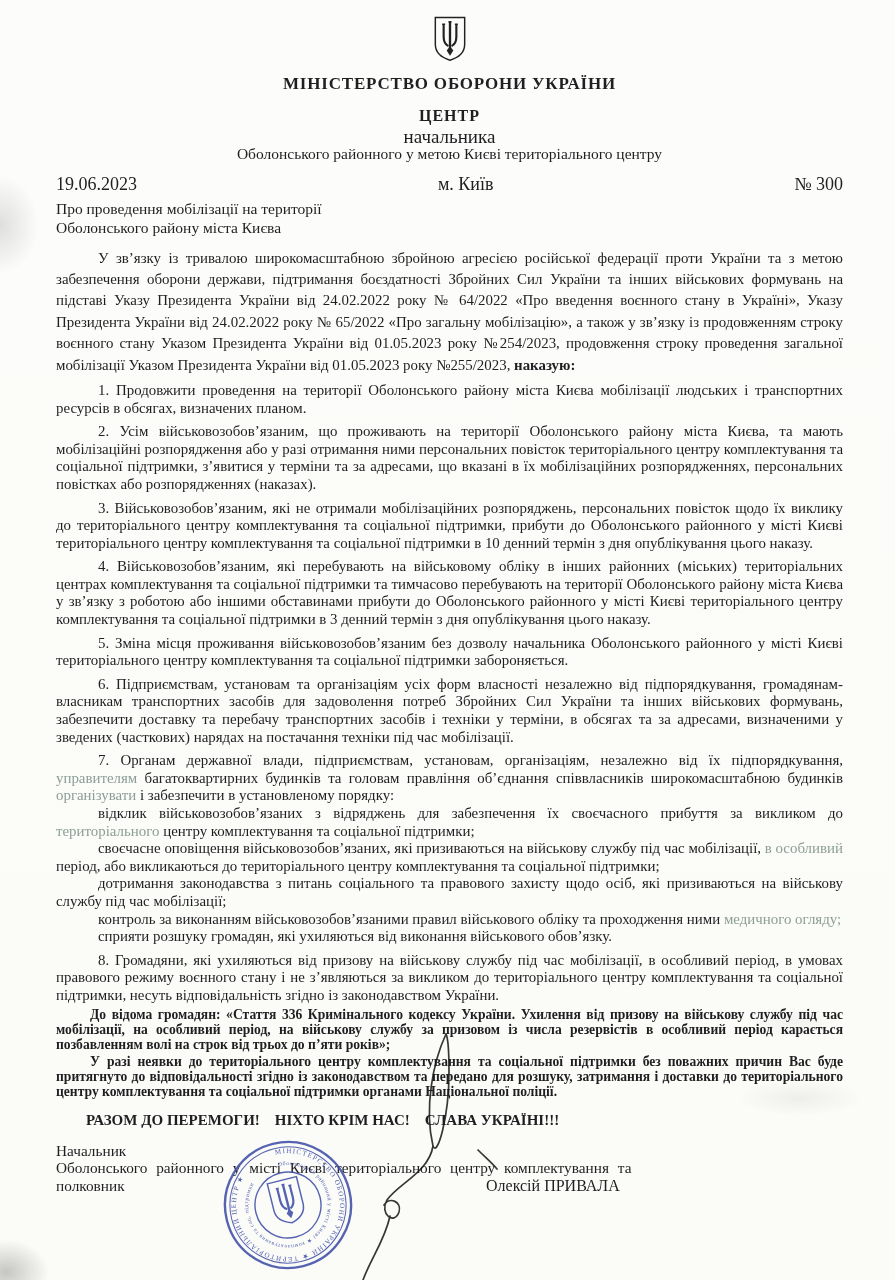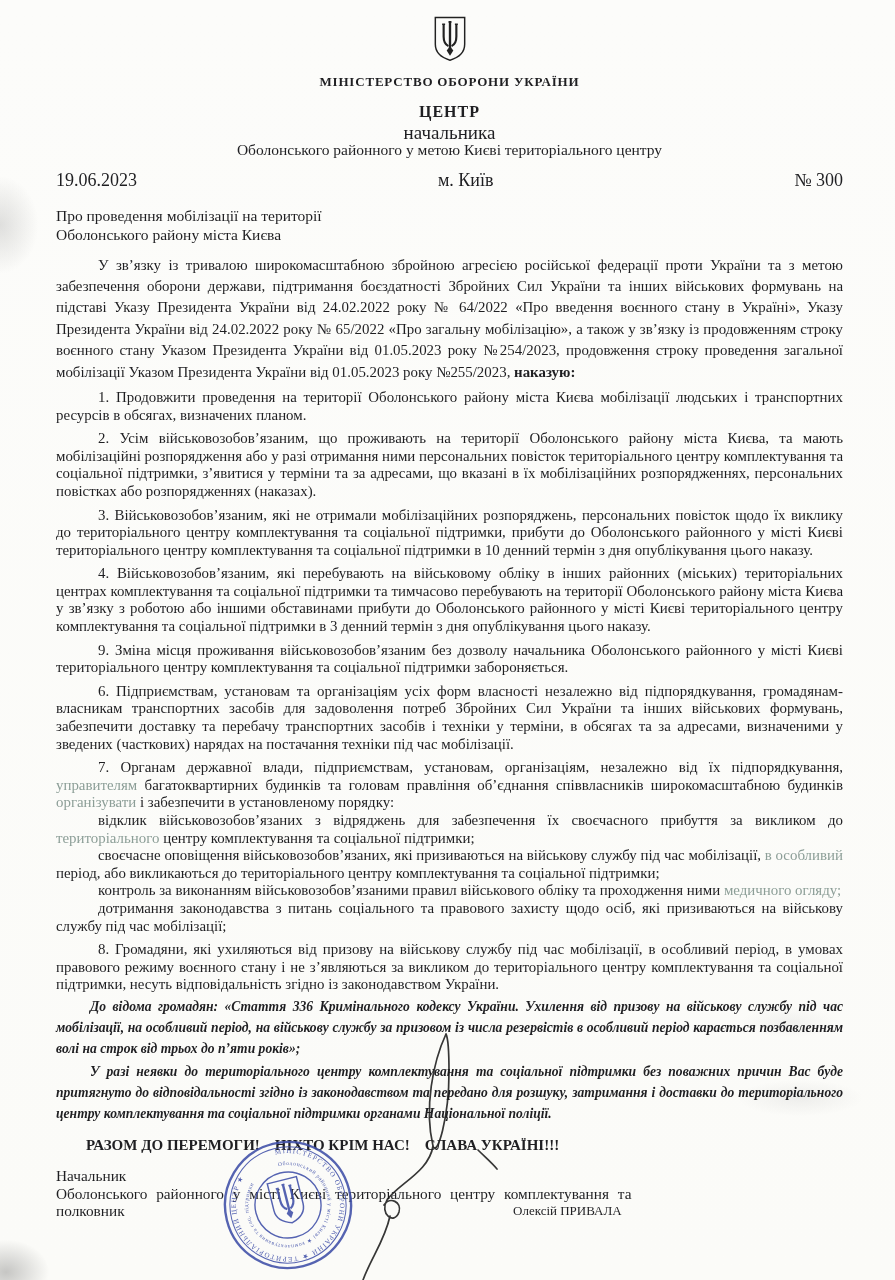--- a/index.html
+++ b/index.html
@@ -13,39 +13,39 @@
     background:
       radial-gradient(ellipse 55px 70px at 0px 225px, rgba(90,90,90,.18), transparent 70%),
       radial-gradient(ellipse 60px 45px at 6px 1272px, rgba(60,60,60,.28), transparent 72%),
       radial-gradient(ellipse 90px 26px at 800px 1098px, rgba(120,120,120,.10), transparent 70%),
       radial-gradient(ellipse 70px 22px at 790px 1022px, rgba(120,120,120,.08), transparent 70%),
       linear-gradient(#fcfcfa,#fbfbf8);
   }
   .col{position:relative;padding:0 52px 0 56px;}
   .center{text-align:center;}
   .emblem{display:block;margin:16px auto 0;}
-  .ministry{margin:13px 0 0;font-size:13px;font-weight:bold;letter-spacing:.8px;}
+  .ministry{margin:13px 0 0;font-size:17px;font-weight:bold;letter-spacing:.8px;}
   .order-word{margin:13px 0 0;font-size:16px;font-weight:bold;letter-spacing:1px;}
   .sub1{margin:3px 0 0;font-size:19px;line-height:17px;}
   .sub2{margin:0;font-size:15.5px;line-height:17.5px;}
   .daterow{display:flex;justify-content:space-between;align-items:flex-start;margin-top:11px;font-size:18px;}
   .daterow .c{flex:1;text-align:center;}
-  .subject{margin-top:15px;font-size:15.5px;line-height:19px;}
+  .subject{margin-top:4px;font-size:15.5px;line-height:19px;}
   .bodytext{margin-top:11px;font-size:14.9px;}
   .para{margin:6px 0 0;text-align:justify;text-indent:42px;line-height:17.6px;}
   .preamble{line-height:21.4px;margin-top:0;}
   .sub{margin-top:0;}
-  .law{font-style:italic;font-weight:bold;font-size:13.6px;line-height:21px;margin-top:2px;text-indent:34px;}
+  .law{font-weight:bold;font-size:13.6px;line-height:15px;margin-top:2px;text-indent:34px;}
   .muted{color:#8c9e97;}
   .b{font-weight:bold;}
   .slogan{margin:13px 0 0;font-size:15px;font-weight:bold;text-indent:30px;white-space:pre-wrap;}
   .signature{position:relative;margin-top:13px;font-size:15.3px;line-height:17.6px;}
   .sig-line2{word-spacing:5px;}
   .sig-row{position:relative;}
-  .sig-name{position:absolute;left:457px;top:0;font-size:13px;font-family:Liberation Serif, serif;}
+  .sig-name{position:absolute;left:430px;top:0;font-size:16px;font-family:Liberation Serif, serif;}
   .stamp{position:absolute;left:220px;top:1137px;z-index:20;pointer-events:none;opacity:.88;}
   .pen{position:absolute;left:0;top:0;z-index:30;pointer-events:none;}
 </style>
 </head>
 <body>
 
 <div class="doc">
   <div class="col">
 
     <svg class="emblem" width="34" height="45" viewBox="0 0 34 46">
@@ -77,27 +77,28 @@
       <div>Про проведення мобілізації на території</div>
       <div>Оболонського району міста Києва</div>
     </div>
 
     <div class="bodytext" id="order-body">
         <p class="para preamble"><span>У зв’язку із тривалою широкомасштабною збройною агресією російської федерації проти України та з метою забезпечення оборони держави, підтримання боєздатності Збройних Сил України та інших військових формувань на підставі Указу Президента України від 24.02.2022 року № 64/2022 «Про введення воєнного стану в Україні», Указу Президента України від 24.02.2022 року № 65/2022 «Про загальну мобілізацію», а також у зв’язку із продовженням строку воєнного стану Указом Президента України від 01.05.2023 року №254/2023, продовження строку проведення загальної мобілізації Указом Президента України від 01.05.2023 року №255/2023, </span><span class="b">наказую:</span></p>
         <p class="para item"><span>1. Продовжити проведення на території Оболонського району міста Києва мобілізації людських і транспортних ресурсів в обсягах, визначених планом.</span></p>
         <p class="para item"><span>2. Усім військовозобов’язаним, що проживають на території Оболонського району міста Києва, та мають мобілізаційні розпорядження або у разі отримання ними персональних повісток територіального центру комплектування та соціальної підтримки, з’явитися у терміни та за адресами, що вказані в їх мобілізаційних розпорядженнях, персональних повістках або розпорядженнях (наказах).</span></p>
         <p class="para item"><span>3. Військовозобов’язаним, які не отримали мобілізаційних розпоряджень, персональних повісток щодо їх виклику до територіального центру комплектування та соціальної підтримки, прибути до Оболонського районного у місті Києві територіального центру комплектування та соціальної підтримки в 10 денний термін з дня опублікування цього наказу.</span></p>
         <p class="para item"><span>4. Військовозобов’язаним, які перебувають на військовому обліку в інших районних (міських) територіальних центрах комплектування та соціальної підтримки та тимчасово перебувають на території Оболонського району міста Києва у зв’язку з роботою або іншими обставинами прибути до Оболонського районного у місті Києві територіального центру комплектування та соціальної підтримки в 3 денний термін з дня опублікування цього наказу.</span></p>
-        <p class="para item"><span>9. Зміна місця проживання військовозобов’язаним без дозволу начальника Оболонського районного у місті Києві територіального центру комплектування та соціальної підтримки забороняється.</span></p>
+        <p class="para item"><span>5. Зміна місця проживання військовозобов’язаним без дозволу начальника Оболонського районного у місті Києві територіального центру комплектування та соціальної підтримки забороняється.</span></p>
         <p class="para item"><span>6. Підприємствам, установам та організаціям усіх форм власності незалежно від підпорядкування, громадянам-власникам транспортних засобів для задоволення потреб Збройних Сил України та інших військових формувань, забезпечити доставку та перебачу транспортних засобів і техніки у терміни, в обсягах та за адресами, визначеними у зведених (часткових) нарядах на постачання техніки під час мобілізації.</span></p>
         <p class="para item"><span>7. Органам державної влади, підприємствам, установам, організаціям,  незалежно від їх підпорядкування, </span><span class="muted">управителям</span><span> багатоквартирних будинків та головам правління об’єднання співвласників широкомасштабною будинків </span><span class="muted">організувати</span><span> і забезпечити в установленому порядку:</span></p>
         <p class="para sub"><span>відклик військовозобов’язаних з відряджень для забезпечення їх своєчасного прибуття за викликом до </span><span class="muted">територіального</span><span> центру комплектування та соціальної підтримки;</span></p>
         <p class="para sub"><span>своєчасне оповіщення військовозобов’язаних, які призиваються на військову службу під час мобілізації, </span><span class="muted">в особливий</span><span> період, або викликаються до територіального центру комплектування та соціальної підтримки;</span></p>
+        <p class="para sub"><span>дотримання законодавства з питань соціального та правового захисту щодо осіб, які призиваються на військову службу під час мобілізації;</span></p>
         <p class="para sub"><span>контроль за виконанням військовозобов’язаними правил військового обліку та проходження ними </span><span class="muted">медичного огляду;</span></p>
-        <p class="para sub"><span>дотримання законодавства з питань соціального та правового захисту щодо осіб, які призиваються на військову службу під час мобілізації;</span></p>
+        <p class="para sub"><span>сприяти розшуку громадян, які ухиляються від виконання військового обов’язку.</span></p>
         <p class="para item"><span>8. Громадяни, які ухиляються від призову на військову службу під час мобілізації, в особливий період, в умовах правового режиму воєнного стану і не з’являються за викликом до територіального  центру комплектування та соціальної підтримки, несуть відповідальність згідно із законодавством України.</span></p>
         <p class="para law"><span>До відома громадян: «Стаття 336 Кримінального кодексу України. Ухилення від призову на військову службу під час мобілізації, на особливий період, на військову службу за призовом із числа резервістів в особливий період карається позбавленням волі на строк від трьох до п’яти років»;</span></p>
         <p class="para law"><span>У разі неявки до територіального центру комплектування та соціальної підтримки без поважних причин Вас буде притягнуто до відповідальності згідно із законодавством та передано для розшуку, затримання і доставки до територіального центру комплектування та соціальної підтримки органами Національної поліції.</span></p>
       </div>
 
     <div class="slogan">РАЗОМ ДО ПЕРЕМОГИ!    НІХТО КРІМ НАС!    СЛАВА УКРАЇНІ!!!</div>
 
     <div class="signature">
       <div>Начальник</div>
       <div class="sig-line2">Оболонського районного у місті Києві територіального центру комплектування та</div>

